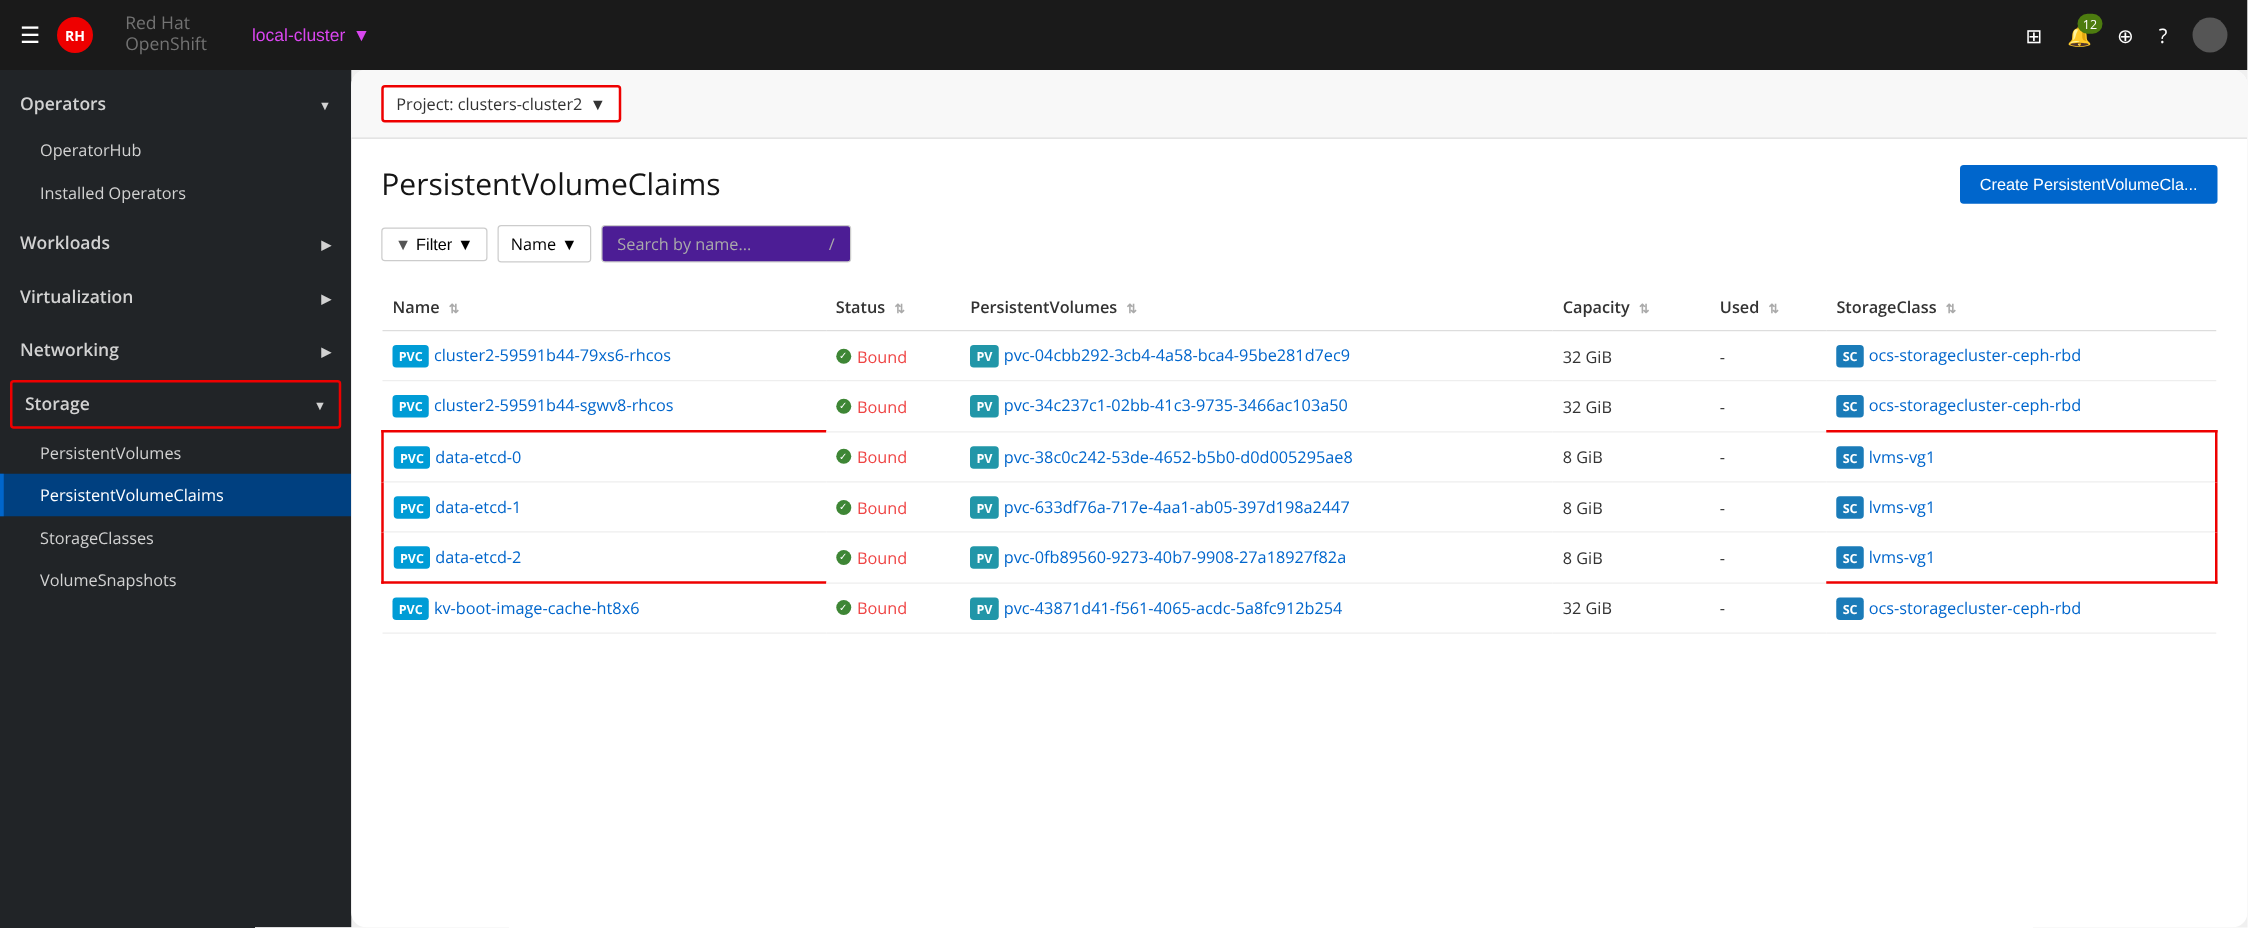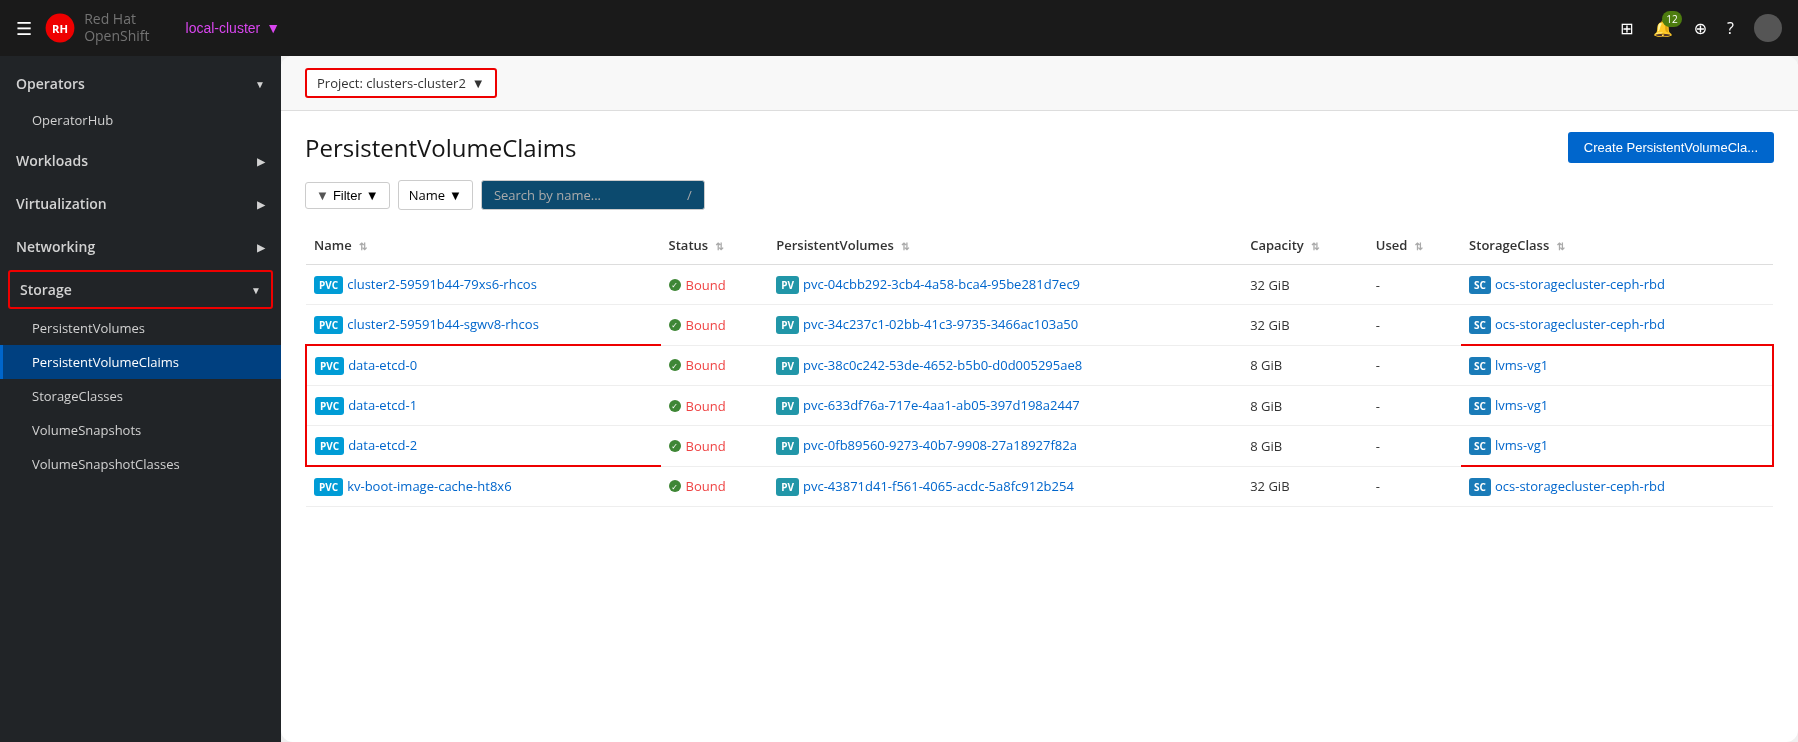--- a/index.html
+++ b/index.html
@@ -11,21 +11,21 @@
       height: 56px;
       display: flex;
       align-items: center;
       padding: 0 16px;
       flex-shrink: 0;
       color: #fff;
       justify-content: space-between;
     }
     .topnav-left { display: flex; align-items: center; gap: 12px; }
     .hamburger { color: #fff; font-size: 18px; cursor: pointer; }
-    .brand { display: flex; align-items: center; gap: 8px; }
+    .brand { display: flex; align-items: center; gap: 24px; }
     .brand-logo { width: 32px; height: 32px; }
     .brand-text { color: #737373; font-size: 14px; font-weight: normal; line-height: 1.2; }
     .cluster-selector {
       display: flex; align-items: center; gap: 6px;
       background: transparent; border: none; color: #d946ef;
       font-size: 14px; cursor: pointer; margin-left: 24px;
     }
     .topnav-right { display: flex; align-items: center; gap: 20px; color: #ccc; font-size: 16px; }
     .topnav-icon { cursor: pointer; color: #fff; position: relative; }
     .badge { background: #4d7c0f; color: #fff; border-radius: 10px; font-size: 10px; padding: 1px 4px; position: absolute; top: -6px; right: -8px; }
@@ -112,23 +112,23 @@
       border: 1px solid #ccc; background: #fff;
       padding: 5px 10px; border-radius: 3px; cursor: pointer;
       font-size: 13px;
     }
     .name-select {
       border: 1px solid #ccc; background: #fff;
       padding: 5px 10px; border-radius: 3px; cursor: pointer;
       font-size: 13px; display: flex; align-items: center; gap: 4px;
     }
     .search-input {
-      border: 1px solid #ccc; background: #0c4a6e;
+      border: 1px solid #ccc; background: #4c1d95;
       padding: 5px 12px; border-radius: 3px;
-      font-size: 13px; width: 224px; color: #888;
+      font-size: 13px; width: 200px; color: #888;
       display: flex; align-items: center; justify-content: space-between;
     }
 
     
     .table-container { padding: 0 24px; flex: 1; }
     table { width: 100%; border-collapse: collapse; }
     thead tr { border-bottom: 1px solid #ddd; }
     th {
       text-align: left; padding: 10px 8px;
       font-size: 13px; font-weight: 600; color: #333;
@@ -185,20 +185,21 @@
 <div class="layout">
 
   <aside class="sidebar">
 
     <div class="sidebar-group">
       <div class="sidebar-group-header">
         <span>Operators</span>
         <span class="chevron">▼</span>
       </div>
       <div class="sidebar-item">OperatorHub</div>
+      <div class="sidebar-item">Installed Operators</div>
     </div>
 
     <div class="sidebar-group">
       <div class="sidebar-group-header">
         <span>Workloads</span>
         <span class="chevron">▶</span>
       </div>
     </div>
 
     <div class="sidebar-group">
@@ -217,21 +218,20 @@
 
     <div class="sidebar-group">
       <div class="sidebar-group-header active-group">
         <span>Storage</span>
         <span class="chevron">▼</span>
       </div>
       <div class="sidebar-item">PersistentVolumes</div>
       <div class="sidebar-item active">PersistentVolumeClaims</div>
       <div class="sidebar-item">StorageClasses</div>
       <div class="sidebar-item">VolumeSnapshots</div>
-      <div class="sidebar-item">VolumeSnapshotClasses</div>
     </div>
 
   </aside>
 
   <main class="main-content">
 
     <div class="project-bar">
       <div class="project-selector">
         <span>Project: clusters-cluster2</span>
         <span>▼</span>

